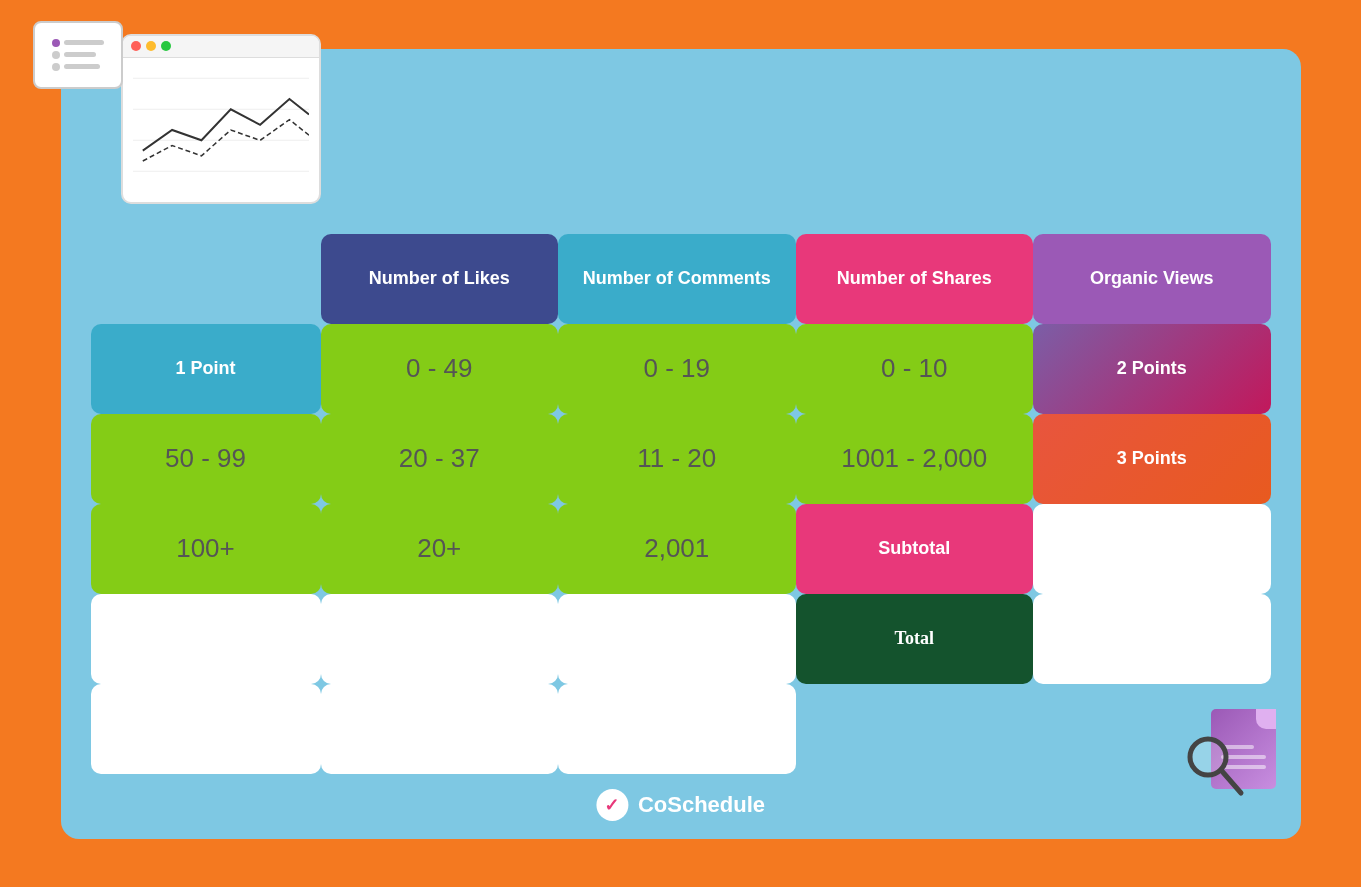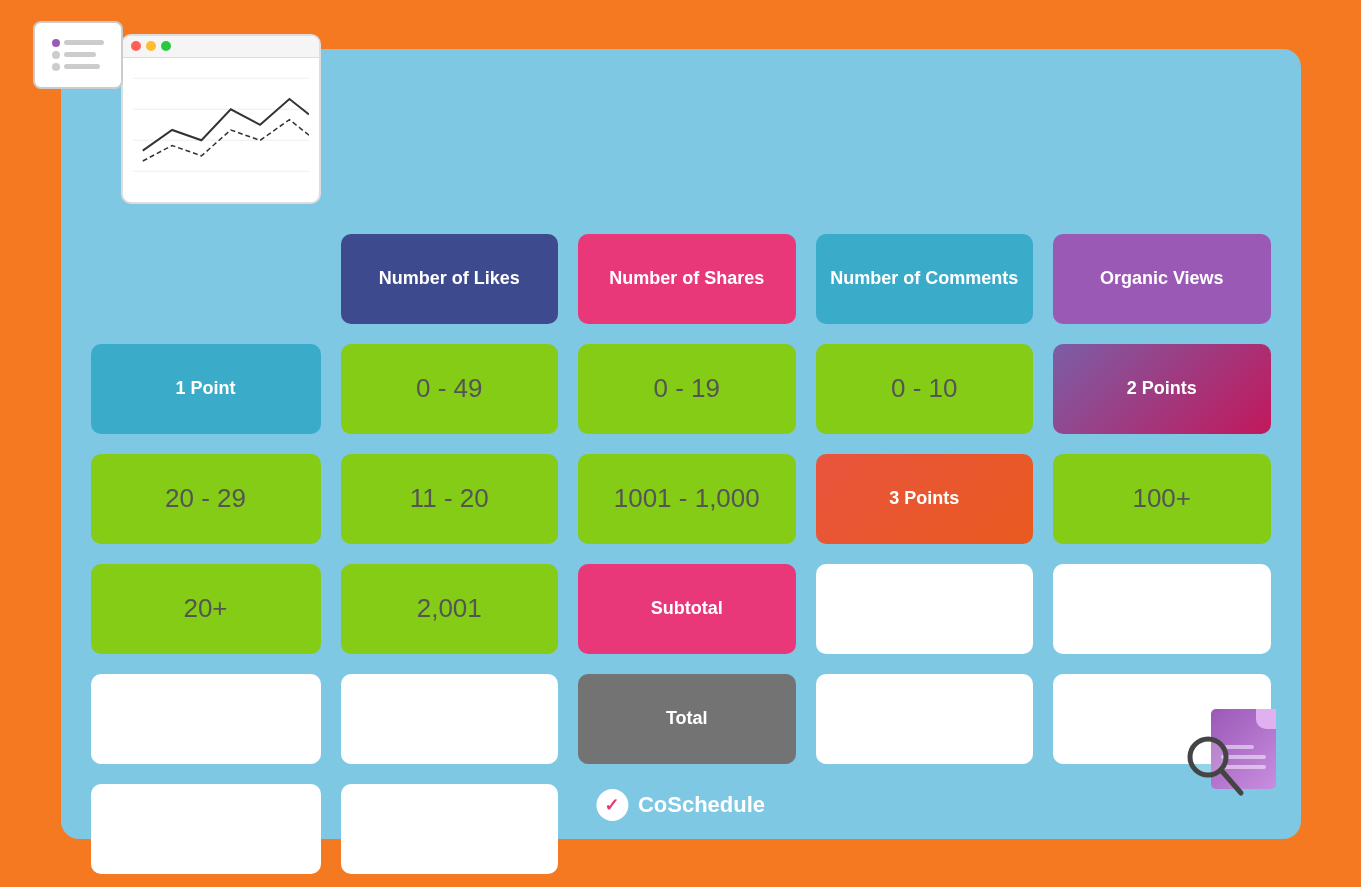--- a/index.html
+++ b/index.html
@@ -98,21 +98,21 @@
 
     
     .table-wrapper {
       margin-top: 155px;
       width: 100%;
     }
 
     .table-grid {
       display: grid;
       grid-template-columns: 230px 1fr 1fr 1fr 1fr;
-      gap: 20px;
+      gap: 0;
     }
 
     
     .header-cell {
       border-radius: 10px;
       display: flex;
       align-items: center;
       justify-content: center;
       text-align: center;
       font-weight: bold;
@@ -147,21 +147,21 @@
       text-align: center;
       font-weight: bold;
       font-size: 18px;
       color: #fff;
       min-height: 90px;
     }
     .label-1pt { background: #3AACCA; }
     .label-2pt { background: linear-gradient(135deg, #7B5EA7, #C2185B); }
     .label-3pt { background: linear-gradient(135deg, #E8553E, #E85A1F); }
     .label-subtotal { background: #E8387A; }
-    .label-total { background: #737373; }
+    .label-total { background: #14532d; font-family: Liberation Serif, serif; }
 
     
     .data-cell {
       background: #84cc16;
       border-radius: 10px;
       display: flex;
       align-items: center;
       justify-content: center;
       text-align: center;
       font-size: 26px;
@@ -263,33 +263,34 @@
         <polyline points="10,90 40,75 70,85 100,60 130,70 160,50 180,65" fill="none" stroke="#333" stroke-width="1.5" stroke-dasharray="5,3"></polyline>
       </svg>
     </div>
   </div>
 
   <div class="table-wrapper">
     <div class="table-grid">
 
       <div class="header-cell header-empty"></div>
       <div class="header-cell header-likes">Number of Likes</div>
+      <div class="header-cell header-comments">Number of Comments</div>
       <div class="header-cell header-shares">Number of Shares</div>
-      <div class="header-cell header-comments">Number of Comments</div>
       <div class="header-cell header-views">Organic Views</div>
 
       <div class="row-label label-1pt">1 Point</div>
       <div class="data-cell">0 - 49</div>
       <div class="data-cell">0 - 19</div>
       <div class="data-cell">0 - 10</div>
 
       <div class="row-label label-2pt">2 Points</div>
-      <div class="data-cell">20 - 29</div>
+      <div class="data-cell">50 - 99</div>
+      <div class="data-cell">20 - 37</div>
       <div class="data-cell">11 - 20</div>
-      <div class="data-cell">1001 - 1,000</div>
+      <div class="data-cell">1001 - 2,000</div>
 
       <div class="row-label label-3pt">3 Points</div>
       <div class="data-cell">100+</div>
       <div class="data-cell">20+</div>
       <div class="data-cell">2,001</div>
 
       <div class="row-label label-subtotal">Subtotal</div>
       <div class="data-cell-empty"></div>
       <div class="data-cell-empty"></div>
       <div class="data-cell-empty"></div>

